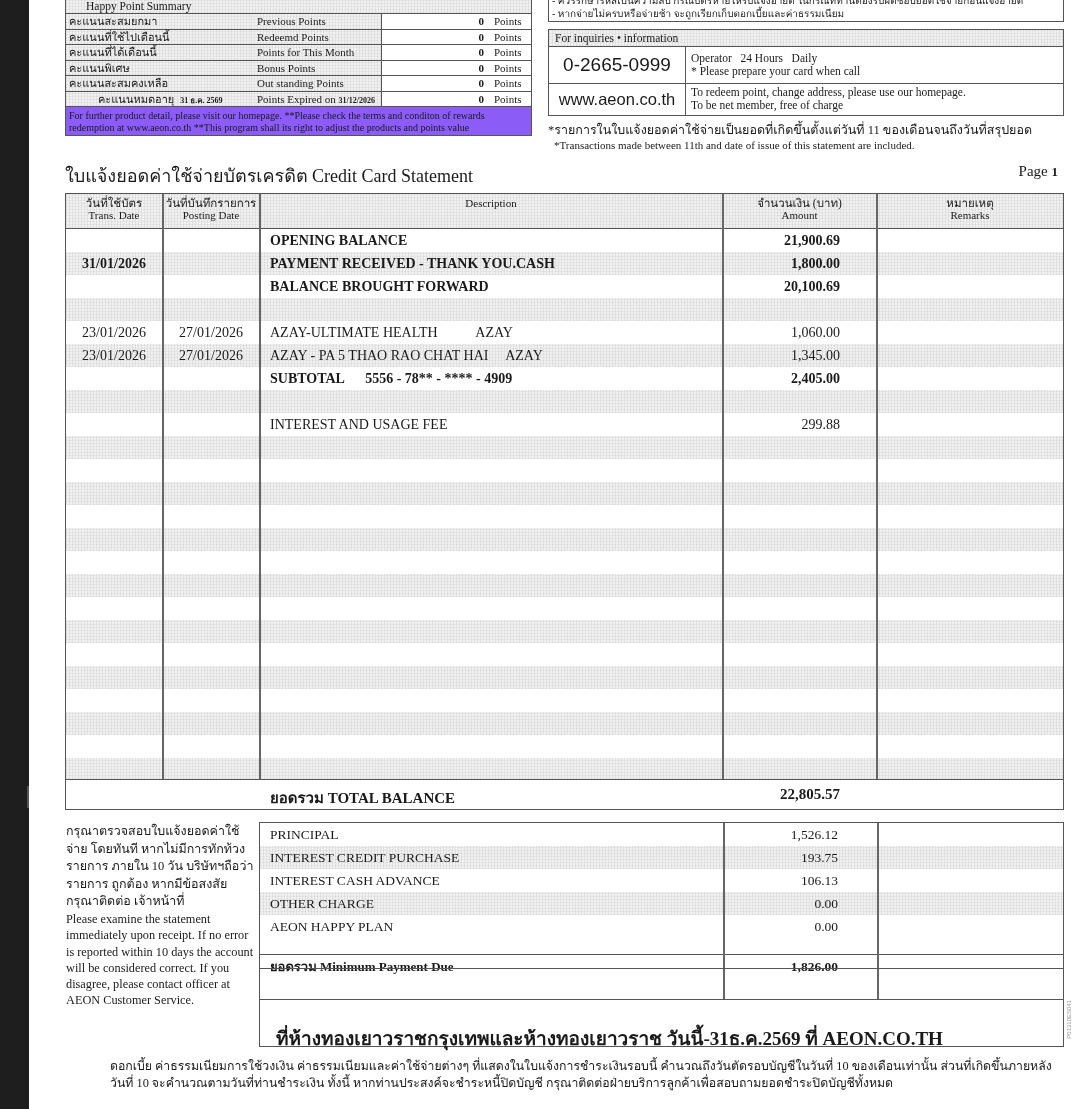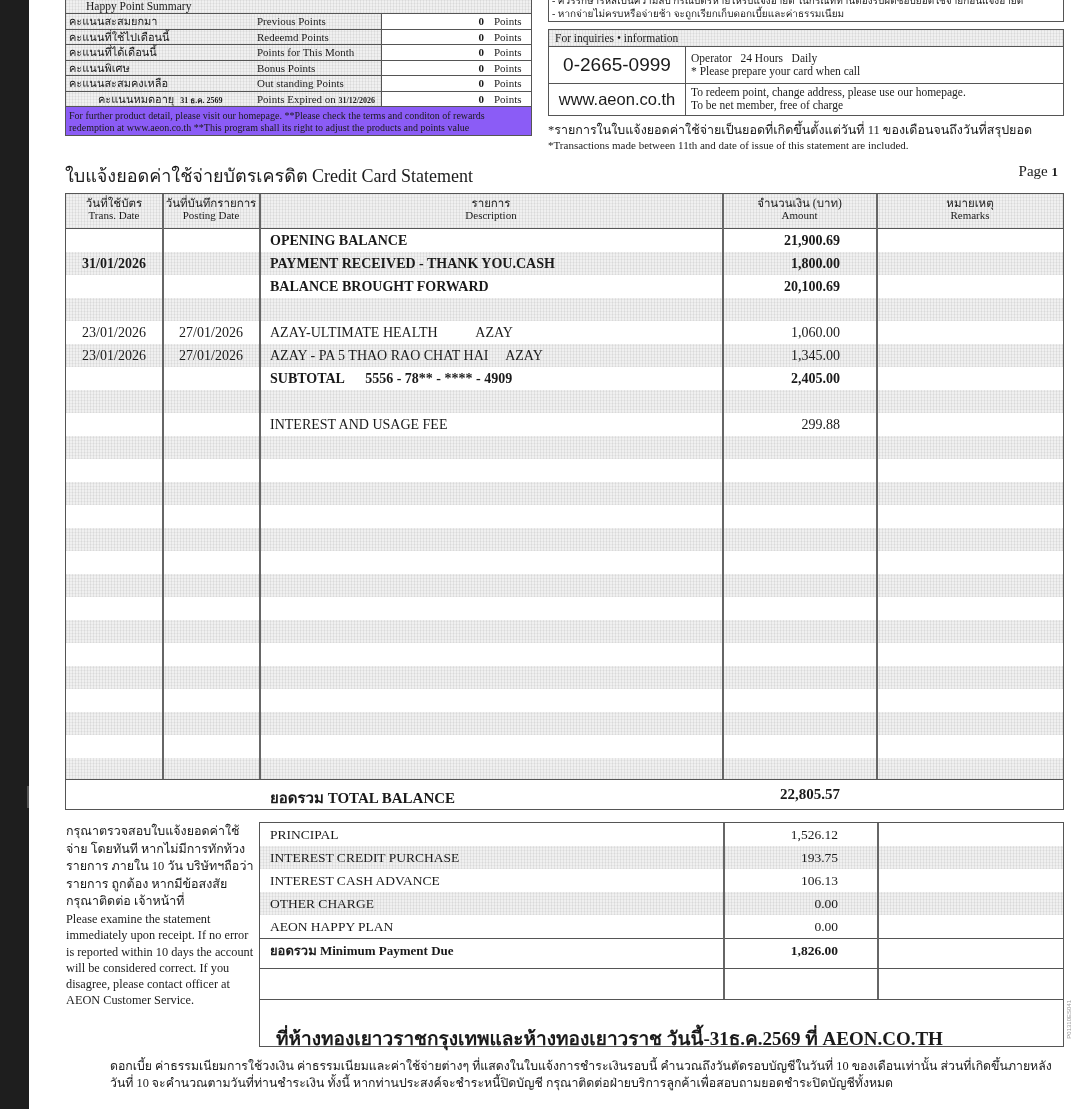--- a/index.html
+++ b/index.html
@@ -36,21 +36,21 @@
   .inq { position:absolute; left:548px; top:29px; width:516px; border:1px solid #555; box-sizing:border-box; }
   .inq .head { height:16px; line-height:16px; font-size:11.5px; padding-left:6px; border-bottom:1px solid #555; }
   .inq .r { display:flex; border-bottom:1px solid #555; }
   .inq .r:last-child { border-bottom:none; }
   .inq .big { width:137px; border-right:1px solid #555; font-family:"Liberation Sans","DejaVu Sans",sans-serif; text-align:center; box-sizing:border-box; }
   .inq .r1 .big { height:36px; line-height:36px; font-size:19px; }
   .inq .r2 .big { height:31px; line-height:31px; font-size:16.5px; }
   .inq .desc { padding-left:5px; font-size:11.5px; line-height:13px; padding-top:3px; }
   .inq .r1 .desc { padding-top:5px; }
   .trans-note { position:absolute; left:548px; top:123px; font-size:12.5px; line-height:15px; }
-  .trans-note .en { font-size:11px; }
+  .trans-note .en { font-size:11px;margin-left:6px; }
 
   
   .stmt-title { position:absolute; left:65px; top:161px; font-size:18px; }
   .page-num { position:absolute; right:22px; top:163px; font-size:15px; }
   .page-num b { font-size:13px; }
 
   
   .main { position:absolute; left:65px; top:193px; width:999px; height:617px; border:1.5px solid #555; box-sizing:border-box; overflow:hidden; }
   .col-line { position:absolute; top:0; bottom:0; width:1.5px; background:#666; }
   .thead { position:absolute; left:0; right:0; top:0; height:34px; border-bottom:1.5px solid #555; }
@@ -71,21 +71,21 @@
   
   .examine { position:absolute; left:66px; top:823px; width:190px; font-size:12.5px; line-height:17.6px; }
   .examine .en { font-size:12.3px; line-height:16.3px; }
 
   
   .pay { position:absolute; left:259px; top:822px; width:805px; height:178px; border:1.5px solid #555; box-sizing:border-box; }
   .pay .prow { position:absolute; left:0; right:0; height:23px; line-height:23px; font-size:13.5px; }
   .pay .prow .l { position:absolute; left:10px; }
   .pay .prow .a { position:absolute; left:463px; width:115px; text-align:right; }
   .pay .vline { position:absolute; top:0; bottom:0; width:1.5px; background:#666; }
-  .pay .due { border-top:1.5px solid #555; font-weight:bold; }
+  .pay .due { border-top:1.5px solid #555; font-weight:bold;margin-top:16px; }
   .pay .due .l { font-size:13px; }
 
   
   .promo { position:absolute; left:259px; top:968px; width:805px; height:79px; border:1.5px solid #555; box-sizing:border-box; font-weight:bold; font-size:19px; }
   .promo .l1 { position:absolute; left:16px; top:15px; }
   .promo .l2 { position:absolute; left:16px; top:54px; }
 
   .footnote { position:absolute; left:110px; top:1058px; font-size:12.3px; line-height:17px; width:950px; }
   .side-code { position:absolute; left:1066px; top:1000px; font-size:6px; color:#999; writing-mode:vertical-rl; transform:rotate(180deg); font-family:"Liberation Sans",sans-serif; }
 </style>
@@ -185,21 +185,20 @@
   <div class="thead hatch">
     <div class="h" style="left:0;width:96px;">
         <div>วันที่ใช้บัตร</div>
         <div class="en">Trans. Date</div>
       </div>
     <div class="h" style="left:97px;width:96px;">
         <div>วันที่บันทึกรายการ</div>
         <div class="en">Posting Date</div>
       </div>
     <div class="h" style="left:194px;width:462px;">
-        <div>รายการ</div>
         <div class="en">Description</div>
       </div>
     <div class="h" style="left:657px;width:153px;">
         <div>จำนวนเงิน (บาท)</div>
         <div class="en">Amount</div>
       </div>
     <div class="h" style="left:811px;width:186px;">
         <div>หมายเหตุ</div>
         <div class="en">Remarks</div>
       </div>

